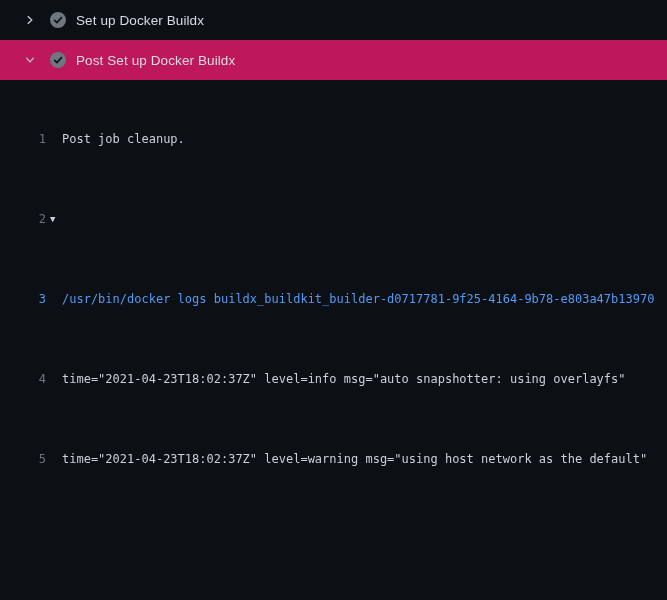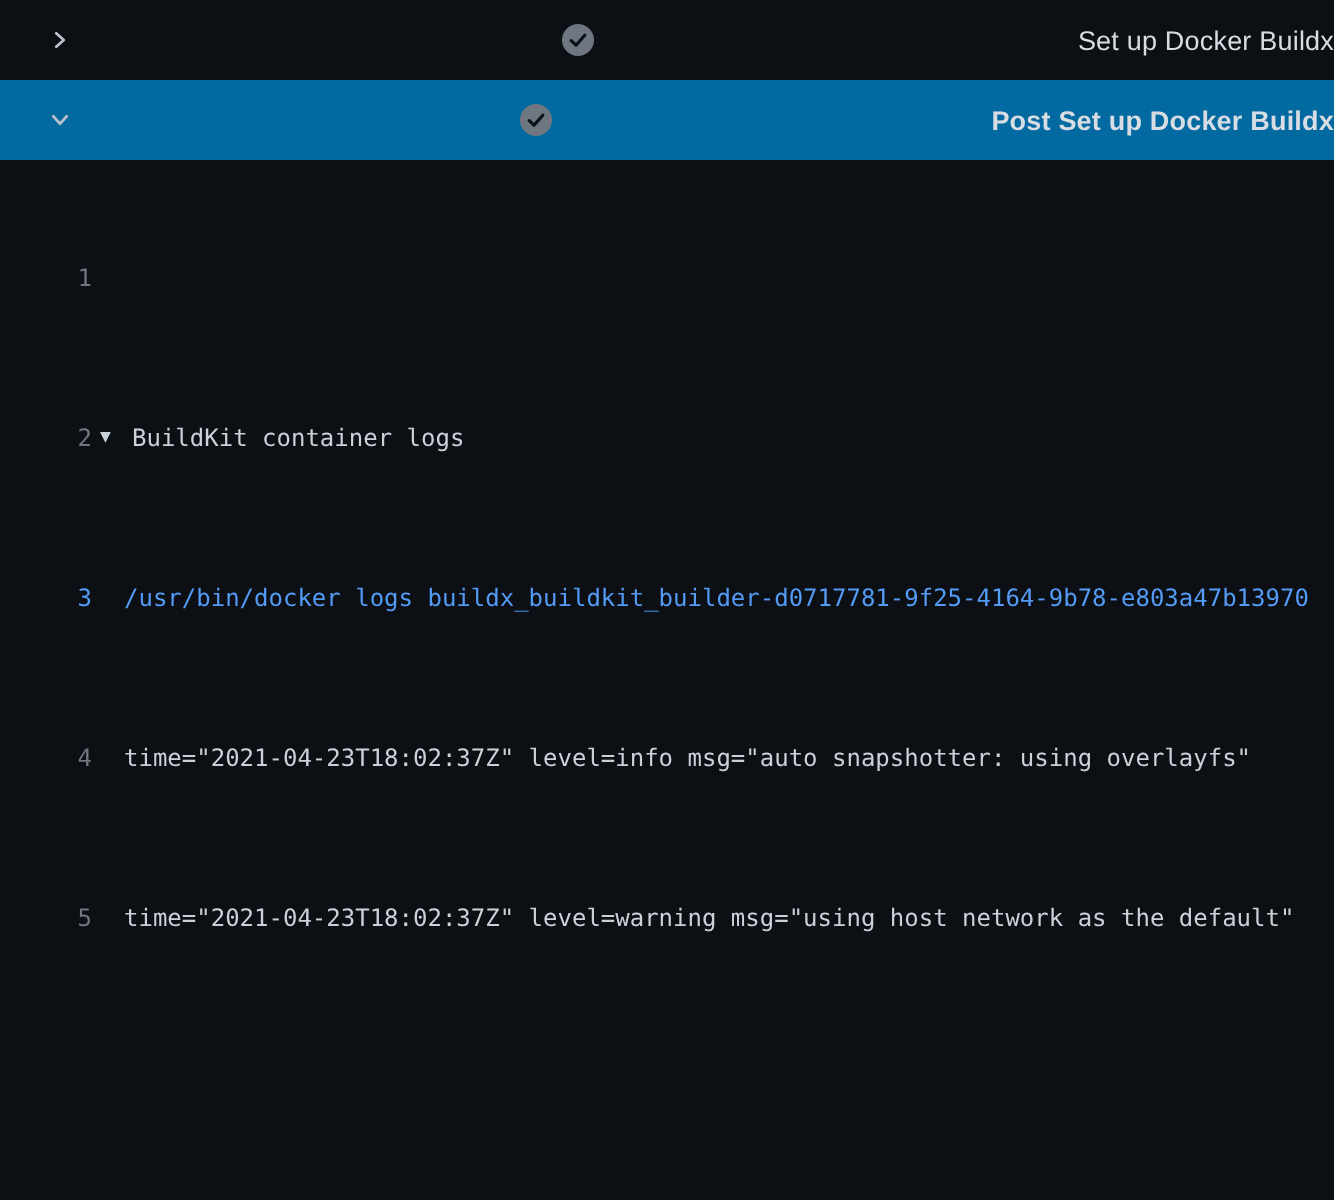--- a/index.html
+++ b/index.html
@@ -14,23 +14,22 @@
   }
   
   .steps { width: 100%; }
   .step-row {
     height: 40px;
     display: flex;
     align-items: center;
     padding-left: 22px;
     box-sizing: border-box;
     cursor: pointer;
-    justify-content: space-between;
   }
-  .step-row.expanded { background: #0369a1; font-weight: bold; }
+  .step-row.expanded { background: #be185d; }
   .chev {
     width: 16px; height: 16px;
     display: flex; align-items: center; justify-content: center;
     margin-right: 12px;
     color: #b9c1c9;
     flex: none;
   }
   .check { width: 16px; height: 16px; margin-right: 10px; flex: none; display: flex; }
   .step-label { color: #d7dde3; font-size: 13.5px; letter-spacing: 0.1px; }
   
@@ -98,26 +97,26 @@
       </span>
       <span class="step-label">Post Set up Docker Buildx</span>
     </div>
 
   </div>
 
   <div class="log">
   <div class="log-row normal">
     <span class="ln">1</span>
     
+    <span class="lt">Post job cleanup.</span>
   </div>
 
   <div class="log-row group">
     <span class="ln">2</span>
     <span class="marker">▼</span>
-    <span class="lt">BuildKit container logs</span>
   </div>
 
   <div class="log-row command">
     <span class="ln">3</span>
     
     <span class="lt">/usr/bin/docker logs buildx_buildkit_builder-d0717781-9f25-4164-9b78-e803a47b13970</span>
   </div>
 
   <div class="log-row normal">
     <span class="ln">4</span>

